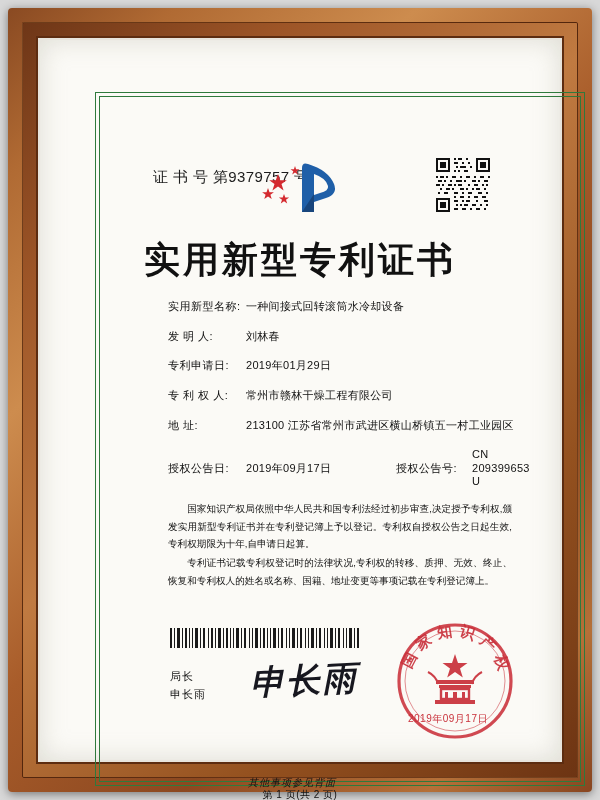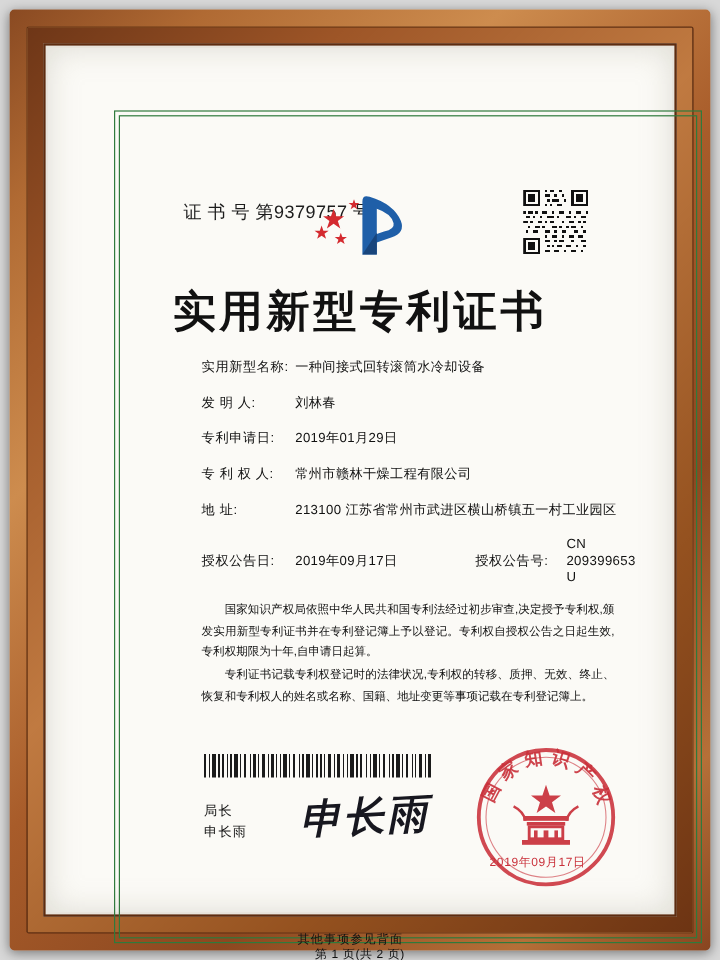--- a/index.html
+++ b/index.html
@@ -221,20 +221,21 @@
     margin-top: 48px;
   }
   .footnote {
     position: absolute;
     left: 0; right: 16px;
     top: 736px;
     text-align: center;
     font-size: 10px;
     color: #111;
     letter-spacing: 1px;
+    font-style: italic;
   }
 </style>
 </head>
 <body>
 
 <div class="frame-outer"></div>
 <div class="frame-bevel"></div>
 <div class="frame-inner-line"></div>
 
 <div class="paper">

